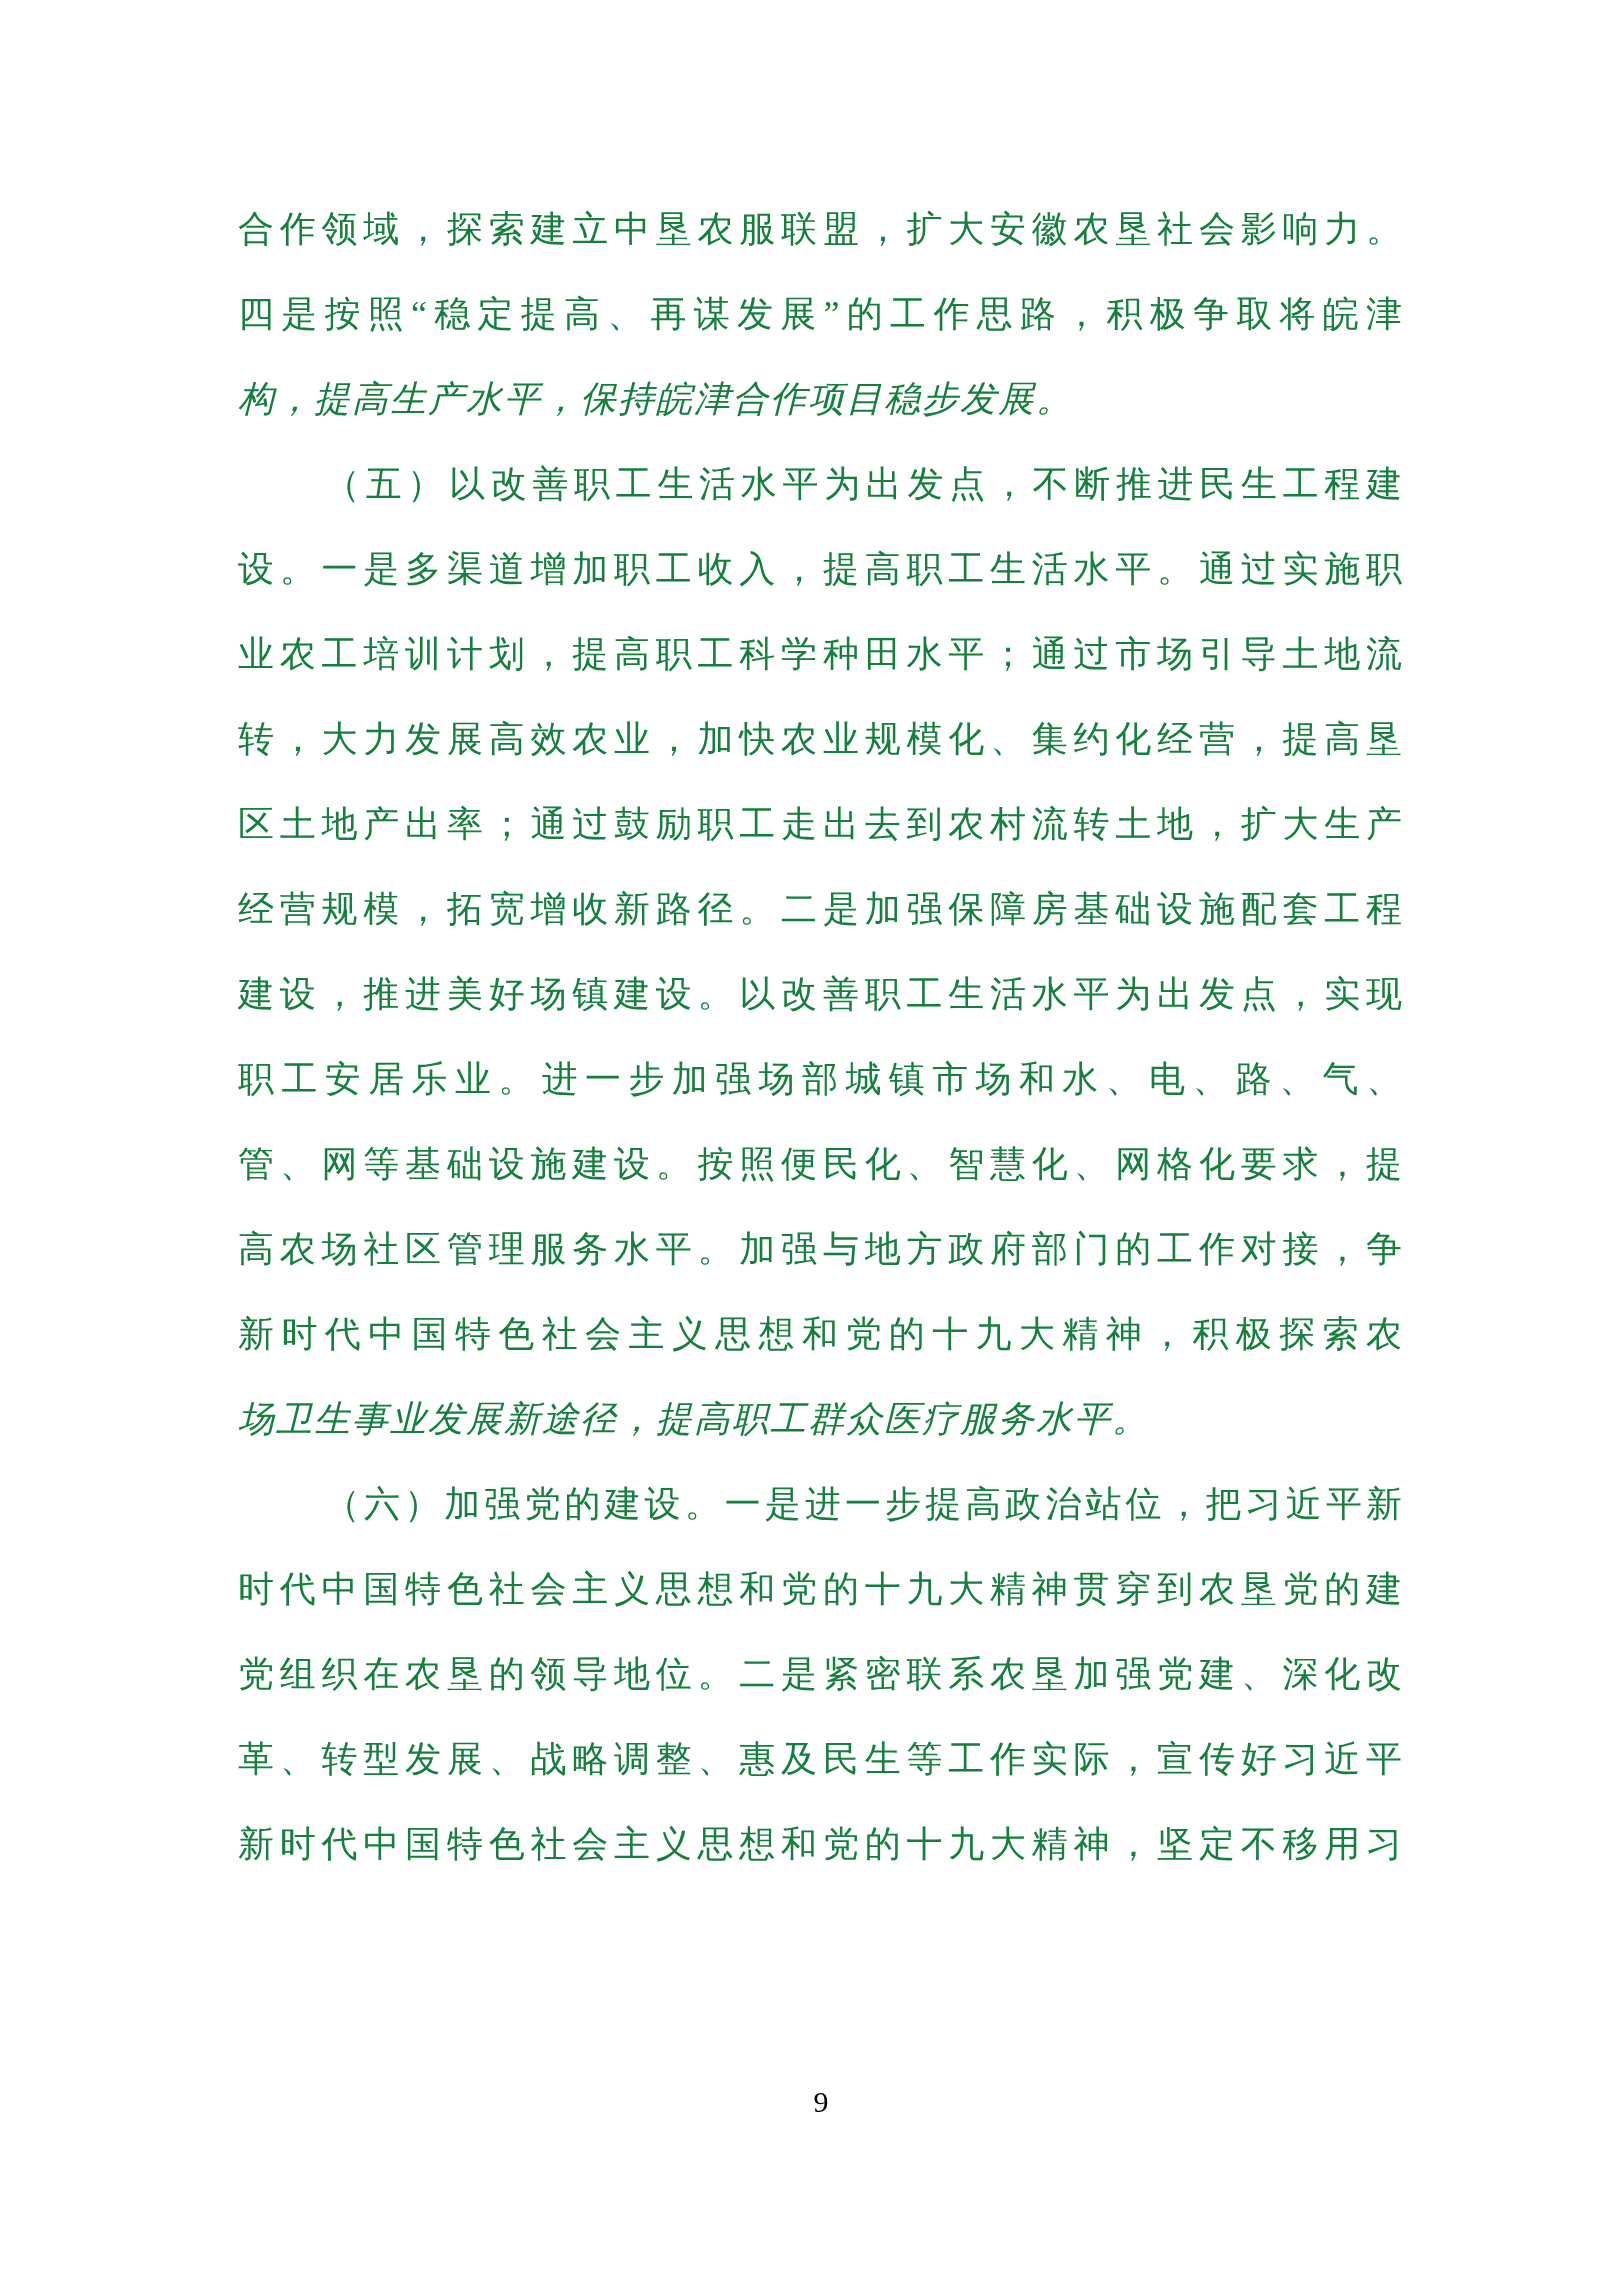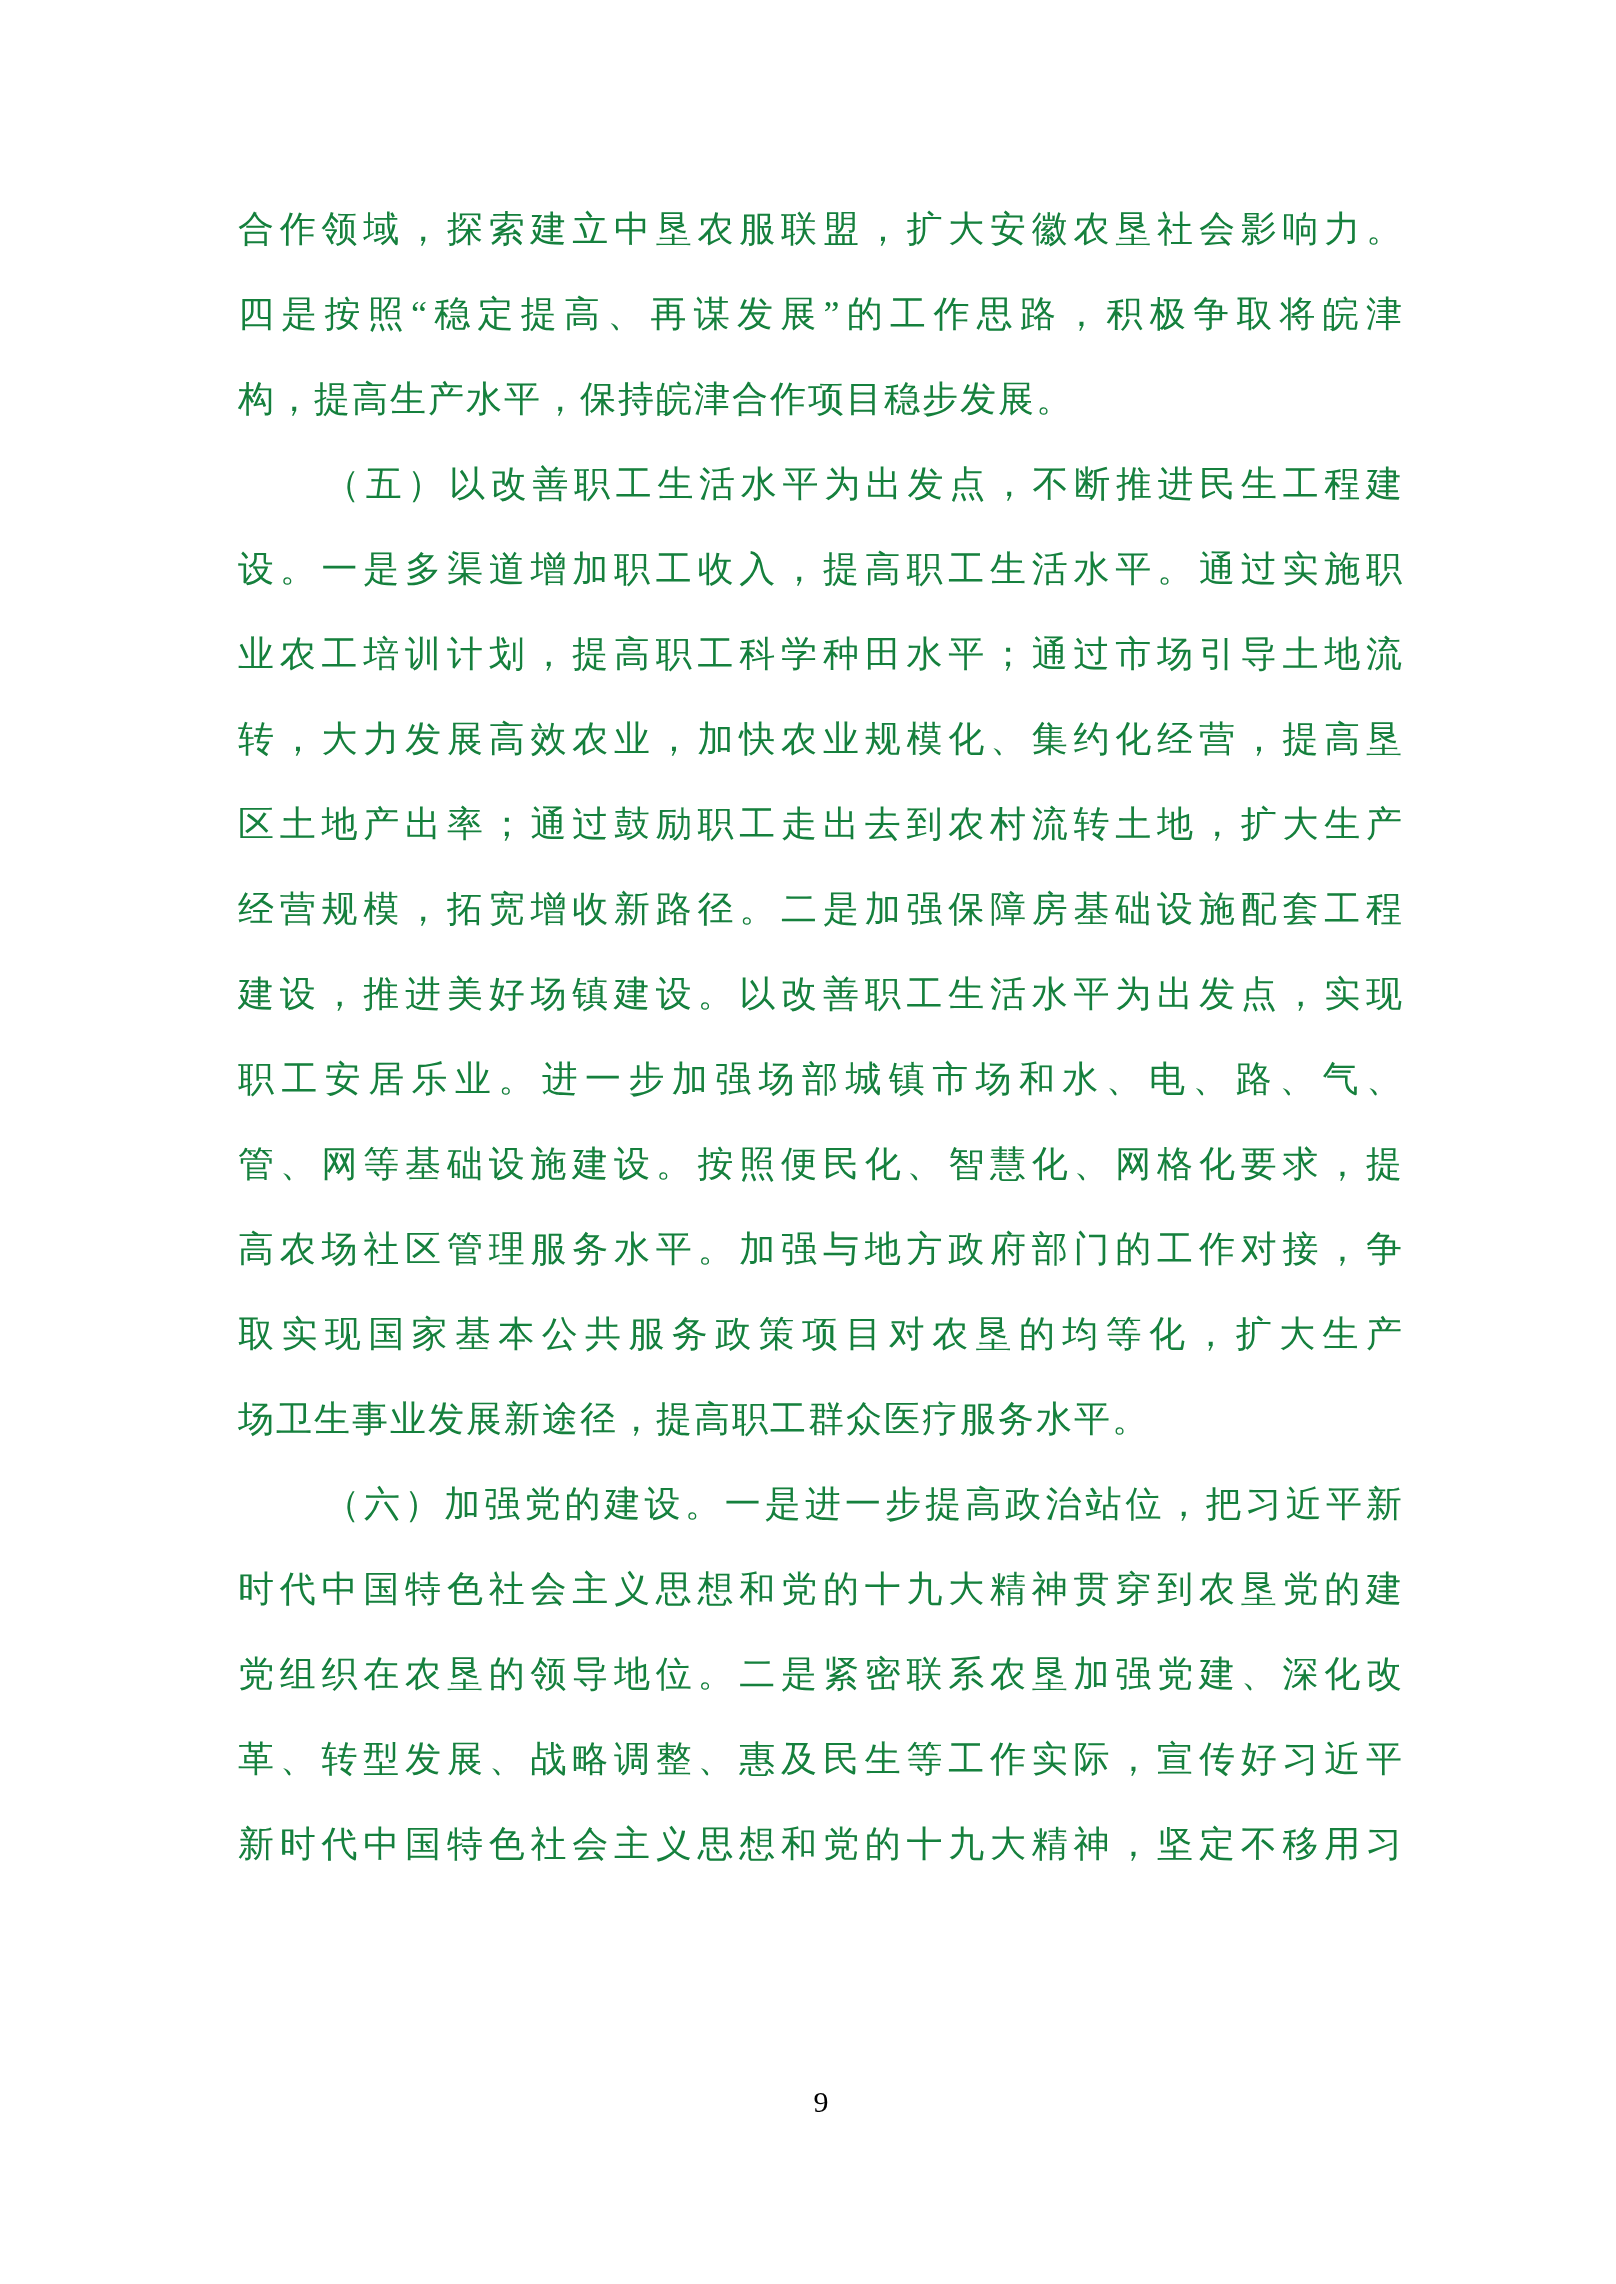--- a/index.html
+++ b/index.html
@@ -41,20 +41,21 @@
   }
   
   .line.j {
     text-align: justify;
     text-align-last: justify;
   }
   
   .line.e {
     text-align: left;
     text-align-last: left;
+    font-style: italic;
   }
   
   .line.indent {
     text-indent: 86px;
   }
   .page-number {
     position: absolute;
     left: 238px;
     top: 2085px;
     width: 1166px;
@@ -81,21 +82,21 @@
       <div class="line j indent">（五）以改善职工生活水平为出发点，不断推进民生工程建</div>
       <div class="line j">设。一是多渠道增加职工收入，提高职工生活水平。通过实施职</div>
       <div class="line j">业农工培训计划，提高职工科学种田水平；通过市场引导土地流</div>
       <div class="line j">转，大力发展高效农业，加快农业规模化、集约化经营，提高垦</div>
       <div class="line j">区土地产出率；通过鼓励职工走出去到农村流转土地，扩大生产</div>
       <div class="line j">经营规模，拓宽增收新路径。二是加强保障房基础设施配套工程</div>
       <div class="line j">建设，推进美好场镇建设。以改善职工生活水平为出发点，实现</div>
       <div class="line j">职工安居乐业。进一步加强场部城镇市场和水、电、路、气、</div>
       <div class="line j">管、网等基础设施建设。按照便民化、智慧化、网格化要求，提</div>
       <div class="line j">高农场社区管理服务水平。加强与地方政府部门的工作对接，争</div>
-      <div class="line j">取实现国家基本公共服务政策项目对农垦的均等化，扩大生产</div>
+      <div class="line j">新时代中国特色社会主义思想和党的十九大精神，积极探索农</div>
       <div class="line e">场卫生事业发展新途径，提高职工群众医疗服务水平。</div>
     </div>
 
     <div class="paragraph">
       <div class="line j indent">（六）加强党的建设。一是进一步提高政治站位，把习近平新</div>
       <div class="line j">时代中国特色社会主义思想和党的十九大精神贯穿到农垦党的建</div>
       <div class="line j">党组织在农垦的领导地位。二是紧密联系农垦加强党建、深化改</div>
       <div class="line j">革、转型发展、战略调整、惠及民生等工作实际，宣传好习近平</div>
       <div class="line j">新时代中国特色社会主义思想和党的十九大精神，坚定不移用习</div>
     </div>

